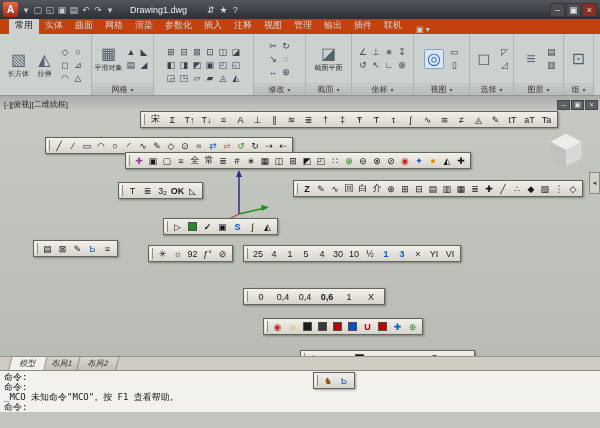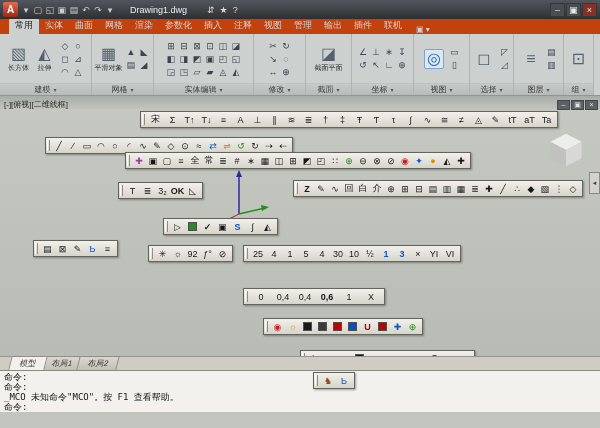--- a/index.html
+++ b/index.html
@@ -120,24 +120,20 @@
             <div class="bg-l">拉伸</div>
           </div>
           <div class="pgrid" style="grid-template-columns: repeat(2, 13px);">
             <span class="gcell">◇</span>
             <span class="gcell">○</span>
             <span class="gcell">◻</span>
             <span class="gcell">⊿</span>
             <span class="gcell">◠</span>
             <span class="gcell">△</span>
           </div>
-        </div>
-        <div class="plabel">
-          <span>建模</span>
-          <span class="parrow">▾</span>
         </div>
       </div>
       <div class="panel" style="width: 62px;">
         <div class="pcontent">
           <div class="big">
             <div class="bg-g" style="color: rgb(85, 98, 110);">▦</div>
             <div class="bg-l">平滑对象</div>
           </div>
           <div class="pgrid" style="grid-template-columns: repeat(2, 13px);">
             <span class="gcell">▲</span>
@@ -166,24 +162,20 @@
             <span class="gcell">▣</span>
             <span class="gcell">◰</span>
             <span class="gcell">◱</span>
             <span class="gcell">◲</span>
             <span class="gcell">◳</span>
             <span class="gcell">▱</span>
             <span class="gcell">▰</span>
             <span class="gcell">◬</span>
             <span class="gcell">◭</span>
           </div>
-        </div>
-        <div class="plabel">
-          <span>实体编辑</span>
-          <span class="parrow">▾</span>
         </div>
       </div>
       <div class="panel" style="width: 52px;">
         <div class="pcontent">
           <div class="pgrid" style="grid-template-columns: repeat(2, 13px);">
             <span class="gcell">✂</span>
             <span class="gcell">↻</span>
             <span class="gcell">↘</span>
             <span class="gcell">◌</span>
             <span class="gcell">↔</span>

